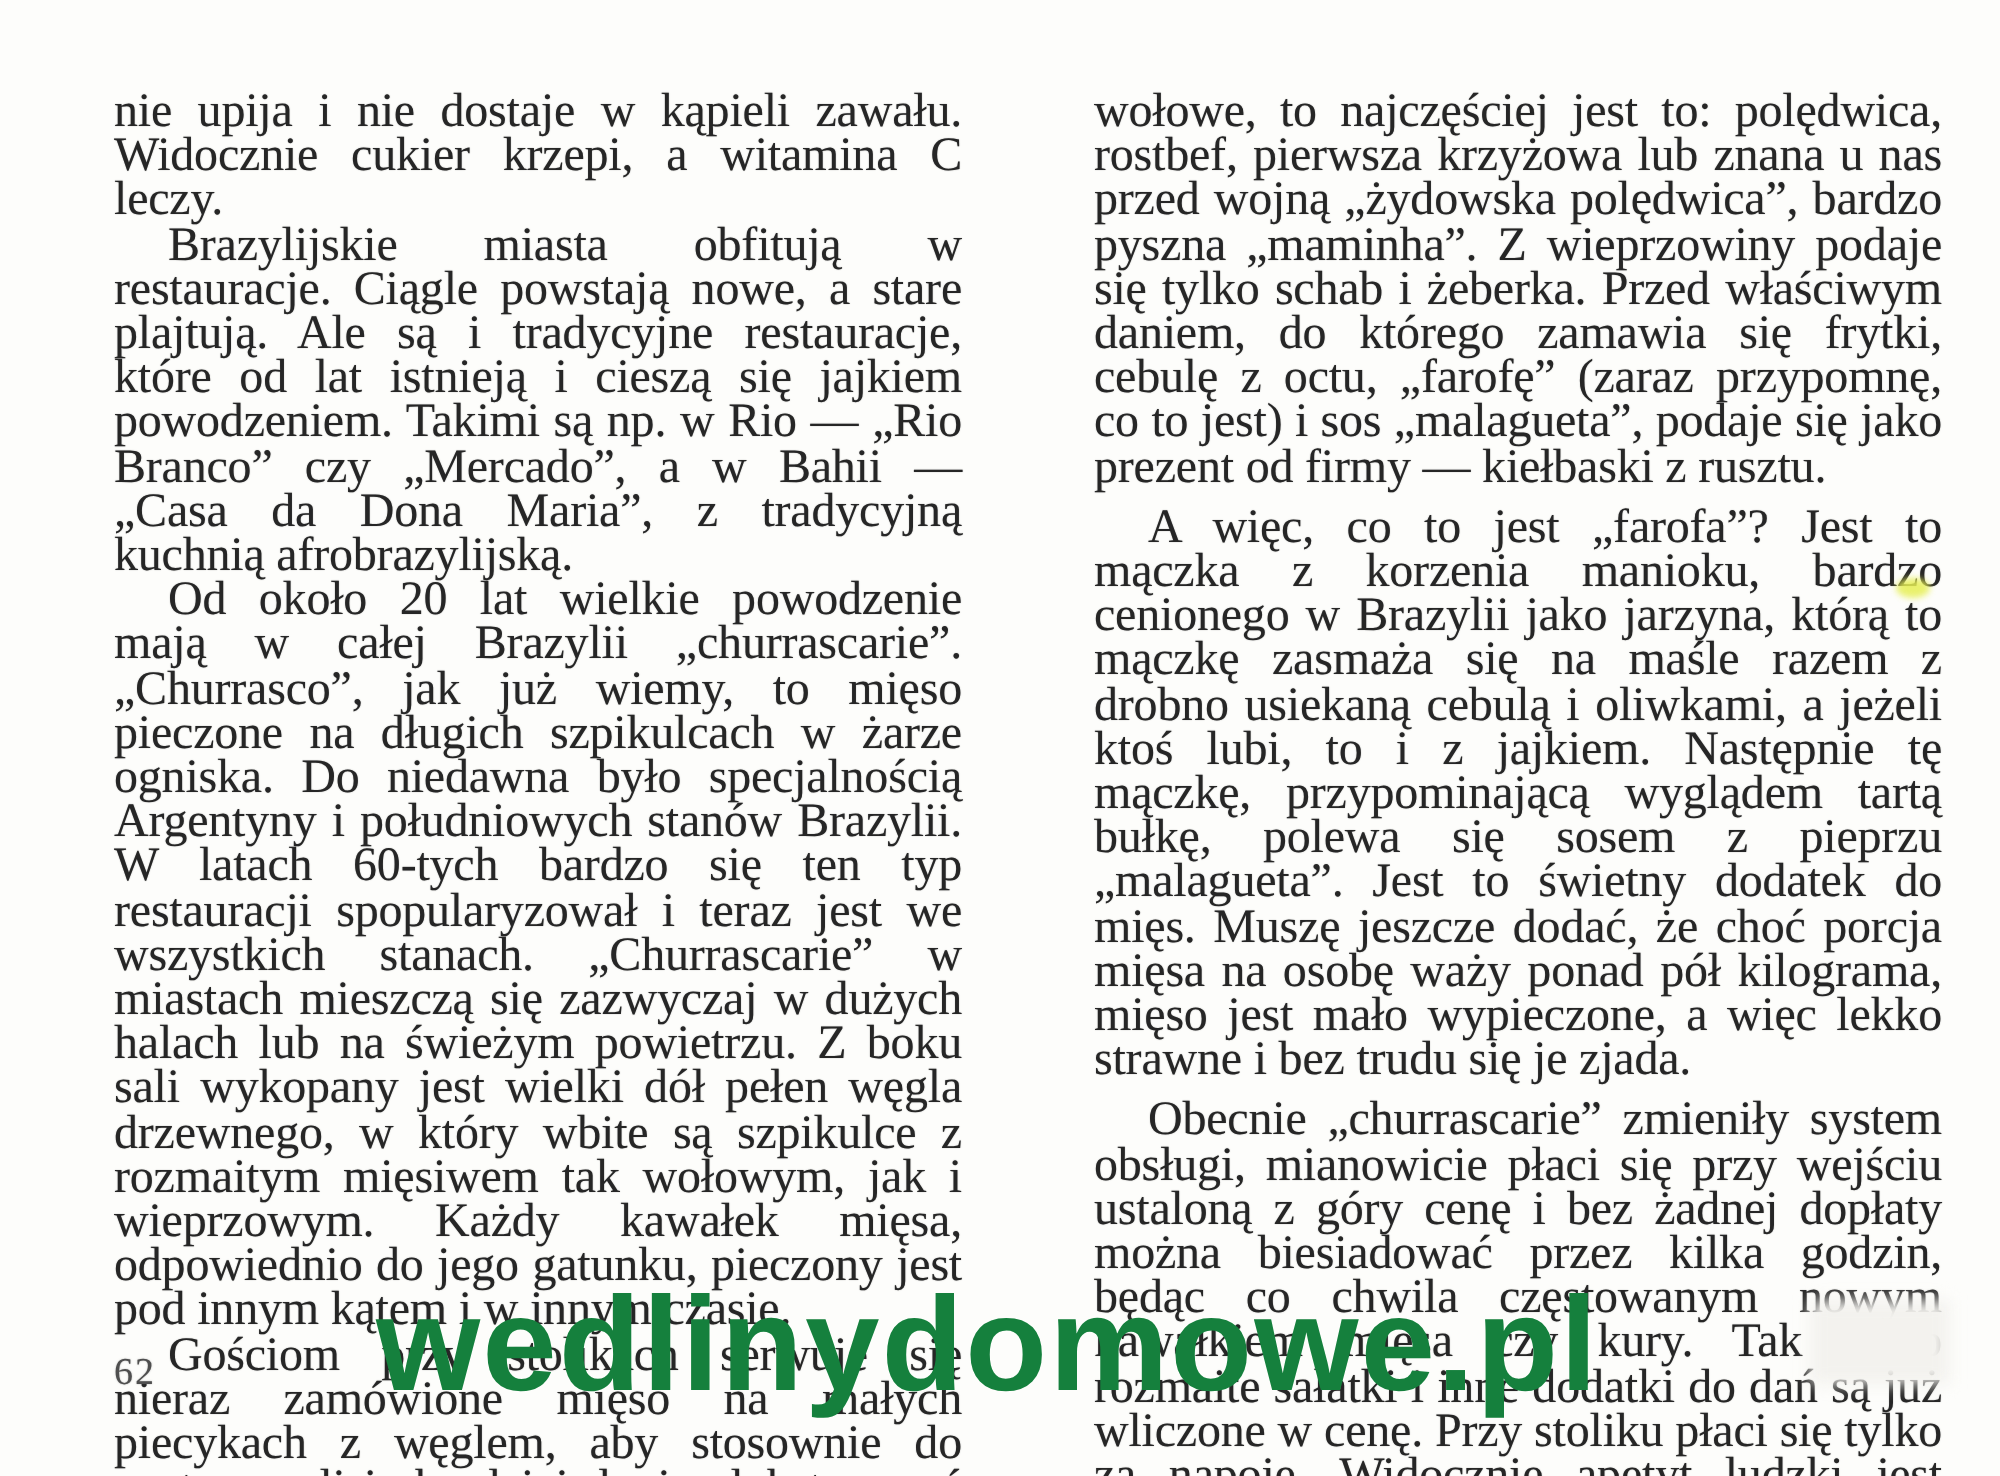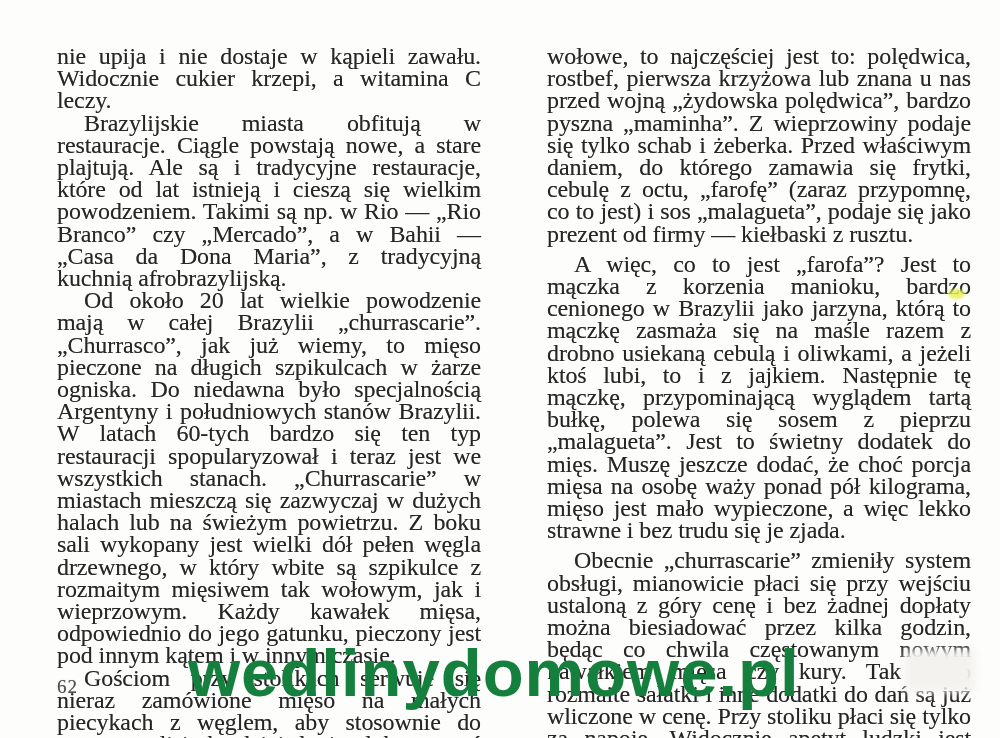--- a/index.html
+++ b/index.html
@@ -75,21 +75,21 @@
     filter: blur(4px);
   }
 </style>
 </head>
 <body>
 
 <div class="scan">
 
   <div class="page-col left">
     <p>nie upija i nie dostaje w kąpieli zawału. Widocznie cukier krzepi, a witamina C leczy.</p>
-    <p class="indent">Brazylijskie miasta obfitują w restauracje. Ciągle powstają nowe, a stare plajtują. Ale są i tradycyjne restauracje, które od lat istnieją i cieszą się wielkim powodzeniem. Takimi są np. w Rio — „Rio Branco” czy „Mercado”, a w Bahii — „Casa da Dona Maria”, z tradycyjną kuchnią afrobrazylijską.</p>
+    <p class="indent">Brazylijskie miasta obfitują w restauracje. Ciągle powstają nowe, a stare plajtują. Ale są i tradycyjne restauracje, które od lat istnieją i cieszą się jajkiem powodzeniem. Takimi są np. w Rio — „Rio Branco” czy „Mercado”, a w Bahii — „Casa da Dona Maria”, z tradycyjną kuchnią afrobrazylijską.</p>
     <p class="indent">Od około 20 lat wielkie powodzenie mają w całej Brazylii „churrascarie”. „Churrasco”, jak już wiemy, to mięso pieczone na długich szpikulcach w żarze ogniska. Do niedawna było specjalnością Argentyny i południowych stanów Brazylii. W latach 60-tych bardzo się ten typ restauracji spopularyzował i teraz jest we wszystkich stanach. „Churrascarie” w miastach mieszczą się zazwyczaj w dużych halach lub na świeżym powietrzu. Z boku sali wykopany jest wielki dół pełen węgla drzewnego, w który wbite są szpikulce z rozmaitym mięsiwem tak wołowym, jak i wieprzowym. Każdy kawałek mięsa, odpowiednio do jego gatunku, pieczony jest pod innym kątem i w innym czasie.</p>
     <p class="indent">Gościom przy stolikach serwuje się nieraz zamówione mięso na małych piecykach z węglem, aby stosownie do gustu mogli je bardziej dopiec lub trzymać dłużej na żarze. Jeśli chodzi o mięso</p>
   </div>
 
   <div class="page-col right">
     <p>wołowe, to najczęściej jest to: polędwica, rostbef, pierwsza krzyżowa lub znana u nas przed wojną „żydowska polędwica”, bardzo pyszna „maminha”. Z wieprzowiny podaje się tylko schab i żeberka. Przed właściwym daniem, do którego zamawia się frytki, cebulę z octu, „farofę” (zaraz przypomnę, co to jest) i sos „malagueta”, podaje się jako prezent od firmy — kiełbaski z rusztu.</p>
     <p class="indent gap">A więc, co to jest „farofa”? Jest to mączka z korzenia manioku, bardzo cenionego w Brazylii jako jarzyna, którą to mączkę zasmaża się na maśle razem z drobno usiekaną cebulą i oliwkami, a jeżeli ktoś lubi, to i z jajkiem. Następnie tę mączkę, przypominającą wyglądem tartą bułkę, polewa się sosem z pieprzu „malagueta”. Jest to świetny dodatek do mięs. Muszę jeszcze dodać, że choć porcja mięsa na osobę waży ponad pół kilograma, mięso jest mało wypieczone, a więc lekko strawne i bez trudu się je zjada.</p>
     <p class="indent gap">Obecnie „churrascarie” zmieniły system obsługi, mianowicie płaci się przy wejściu ustaloną z góry cenę i bez żadnej dopłaty można biesiadować przez kilka godzin, będąc co chwila częstowanym nowym kawałkiem mięsa czy kury. Tak samo rozmaite sałatki i inne dodatki do dań są już wliczone w cenę. Przy stoliku płaci się tylko za napoje. Widocznie apetyt ludzki jest ograniczony</p>
   </div>
 

